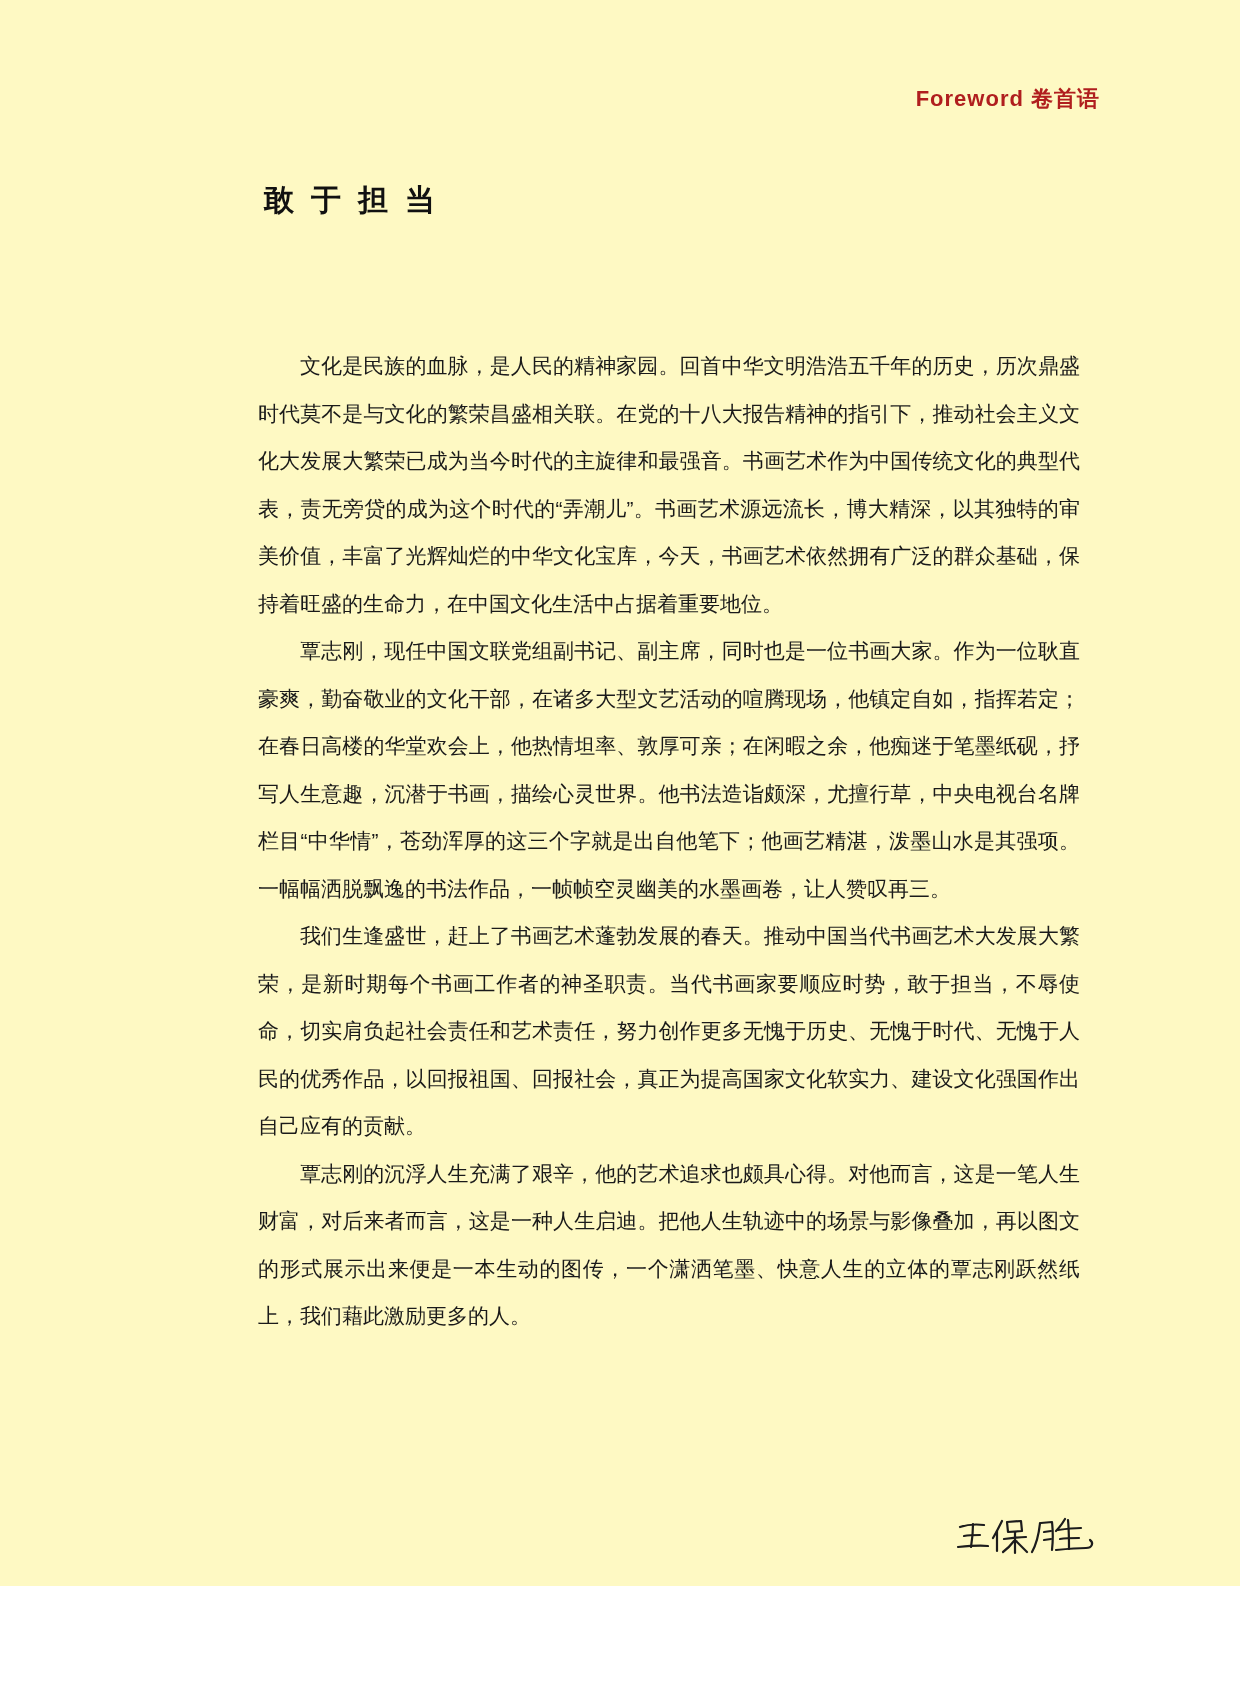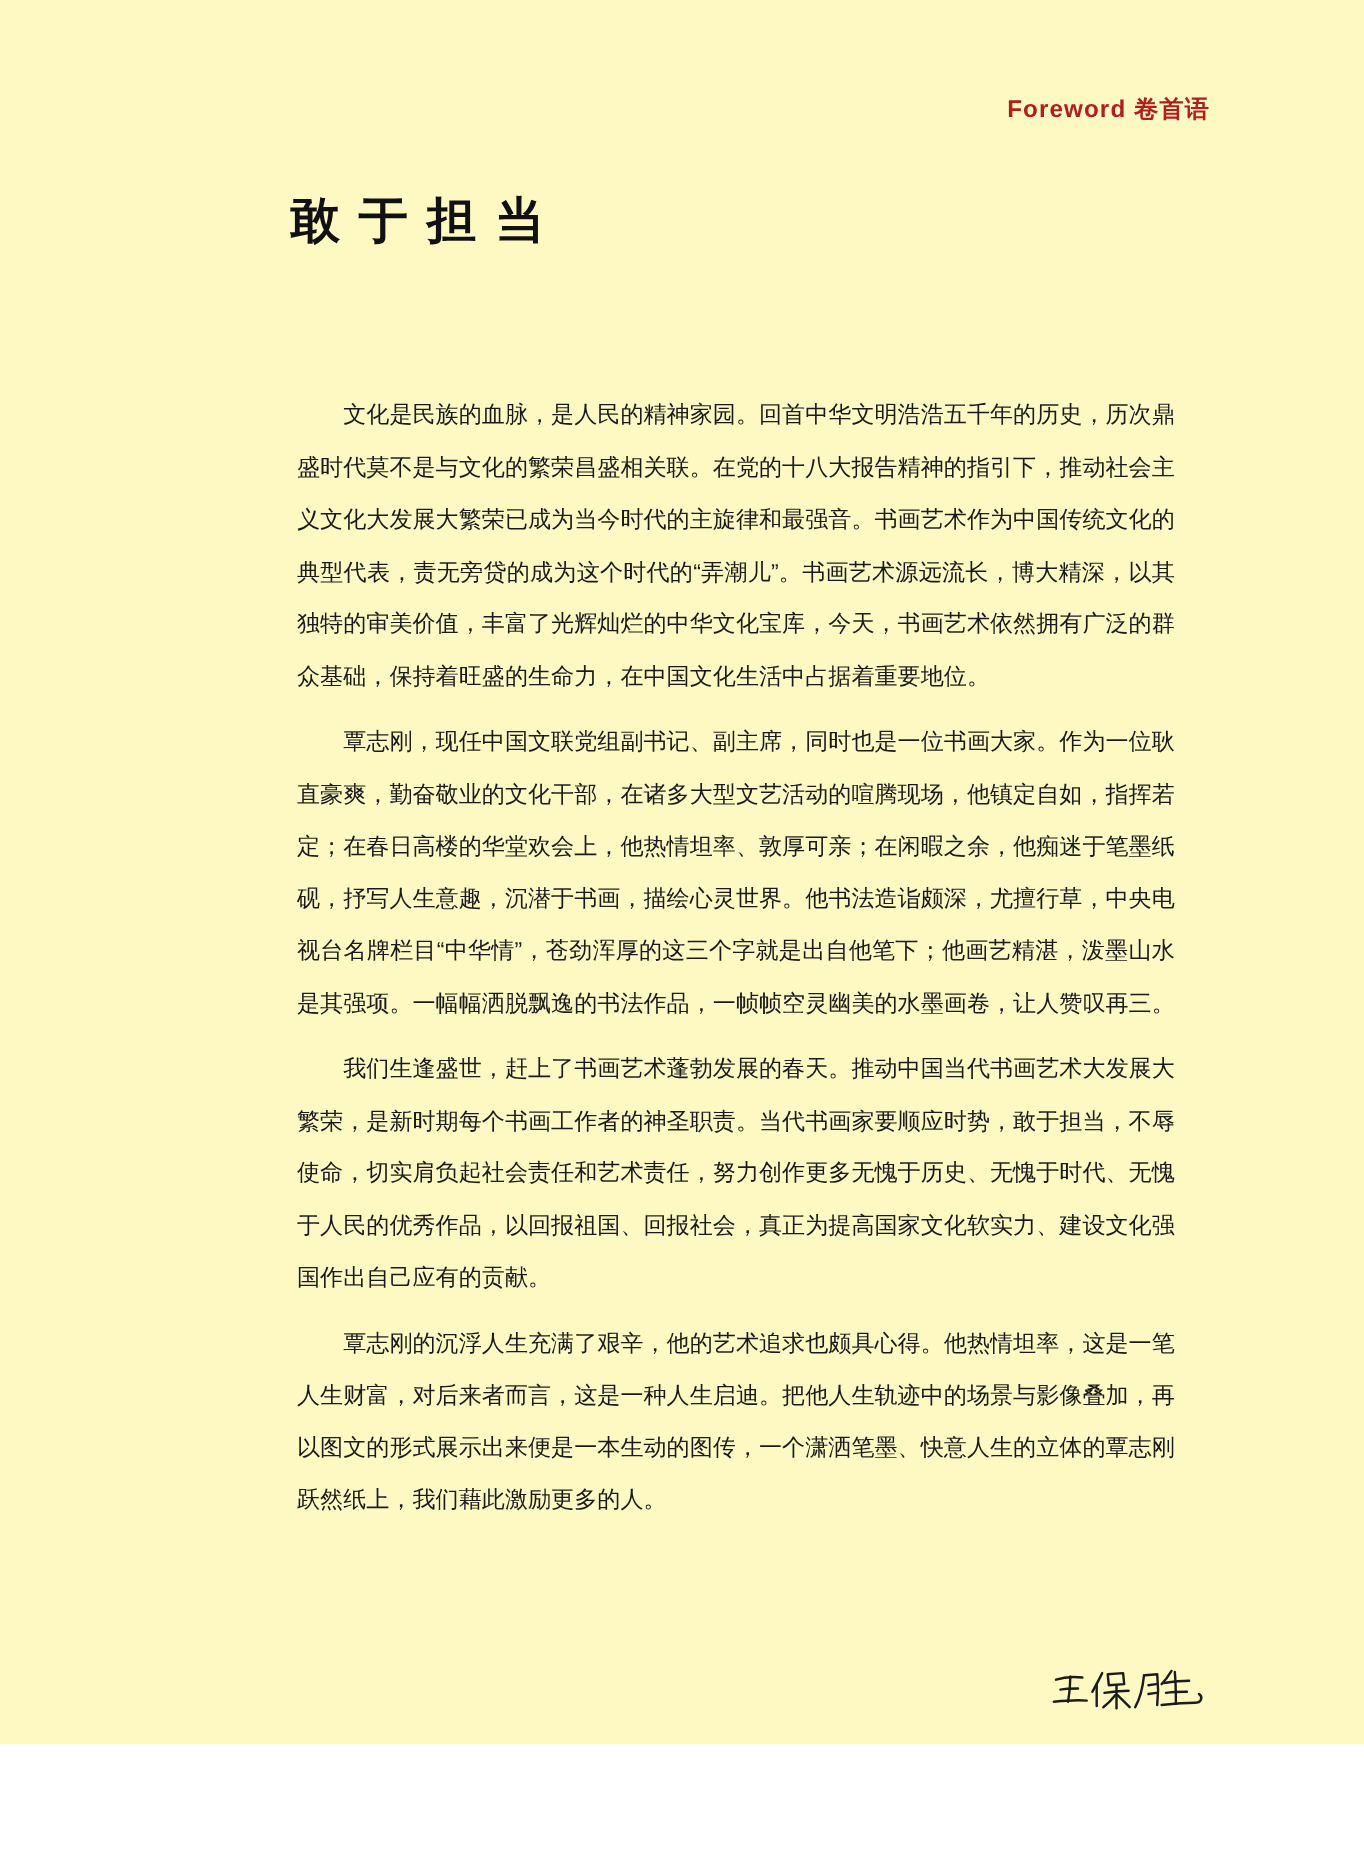--- a/index.html
+++ b/index.html
@@ -28,21 +28,21 @@
   }
   .title-block {
     position: absolute;
     left: 264px;
     top: 168px;
     font-family: "DejaVu Serif", "Liberation Serif", serif;
     font-weight: 600;
     color: #111111;
   }
   .title-line1 {
-    font-size: 45px;
+    font-size: 30px;
     line-height: 64px;
     letter-spacing: 17px;
     white-space: nowrap;
     text-align: right;
   }
   .title-line2 {
     font-size: 46px;
     line-height: 64px;
     letter-spacing: 1px;
     white-space: nowrap;
@@ -52,21 +52,21 @@
     left: 258px;
     top: 342px;
     width: 822px;
     font-size: 21px;
     line-height: 47.5px;
     text-align: justify;
     text-justify: inter-ideograph;
     color: #1a1a1a;
   }
   .article p {
-    margin: 12px;
+    margin: 0;
     text-indent: 2em;
   }
   .signature {
     position: absolute;
     left: 952px;
     top: 1505px;
     width: 150px;
     height: 58px;
   }
   .signature svg {
@@ -90,21 +90,21 @@
   <div class="foreword-label">Foreword  卷首语</div>
 
   <div class="title-block">
     <div class="title-line1">敢于担当</div>
   </div>
 
   <div class="article">
     <p>文化是民族的血脉，是人民的精神家园。回首中华文明浩浩五千年的历史，历次鼎盛时代莫不是与文化的繁荣昌盛相关联。在党的十八大报告精神的指引下，推动社会主义文化大发展大繁荣已成为当今时代的主旋律和最强音。书画艺术作为中国传统文化的典型代表，责无旁贷的成为这个时代的“弄潮儿”。书画艺术源远流长，博大精深，以其独特的审美价值，丰富了光辉灿烂的中华文化宝库，今天，书画艺术依然拥有广泛的群众基础，保持着旺盛的生命力，在中国文化生活中占据着重要地位。</p>
     <p>覃志刚，现任中国文联党组副书记、副主席，同时也是一位书画大家。作为一位耿直豪爽，勤奋敬业的文化干部，在诸多大型文艺活动的喧腾现场，他镇定自如，指挥若定；在春日高楼的华堂欢会上，他热情坦率、敦厚可亲；在闲暇之余，他痴迷于笔墨纸砚，抒写人生意趣，沉潜于书画，描绘心灵世界。他书法造诣颇深，尤擅行草，中央电视台名牌栏目“中华情”，苍劲浑厚的这三个字就是出自他笔下；他画艺精湛，泼墨山水是其强项。一幅幅洒脱飘逸的书法作品，一帧帧空灵幽美的水墨画卷，让人赞叹再三。</p>
     <p>我们生逢盛世，赶上了书画艺术蓬勃发展的春天。推动中国当代书画艺术大发展大繁荣，是新时期每个书画工作者的神圣职责。当代书画家要顺应时势，敢于担当，不辱使命，切实肩负起社会责任和艺术责任，努力创作更多无愧于历史、无愧于时代、无愧于人民的优秀作品，以回报祖国、回报社会，真正为提高国家文化软实力、建设文化强国作出自己应有的贡献。</p>
-    <p>覃志刚的沉浮人生充满了艰辛，他的艺术追求也颇具心得。他热情坦率，这是一笔人生财富，对后来者而言，这是一种人生启迪。把他人生轨迹中的场景与影像叠加，再以图文的形式展示出来便是一本生动的图传，一个潇洒笔墨、快意人生的立体的覃志刚跃然纸上，我们藉此激励更多的人。</p>
+    <p>覃志刚的沉浮人生充满了艰辛，他的艺术追求也颇具心得。对他而言，这是一笔人生财富，对后来者而言，这是一种人生启迪。把他人生轨迹中的场景与影像叠加，再以图文的形式展示出来便是一本生动的图传，一个潇洒笔墨、快意人生的立体的覃志刚跃然纸上，我们藉此激励更多的人。</p>
   </div>
 
   <div class="signature">
     <span class="sr-only">王保胜</span>
     <svg viewBox="0 0 150 58" fill="none" stroke="#1c1c1c" stroke-width="2.2" stroke-linecap="round" stroke-linejoin="round">
 
       <path d="M8 22 C 14 20, 24 19, 32 20"></path>
       <path d="M12 31 C 17 30, 24 30, 28 30"></path>
       <path d="M6 42 C 16 41, 28 40, 36 41"></path>
       <path d="M21 19 C 21 27, 20 36, 19 42"></path>

